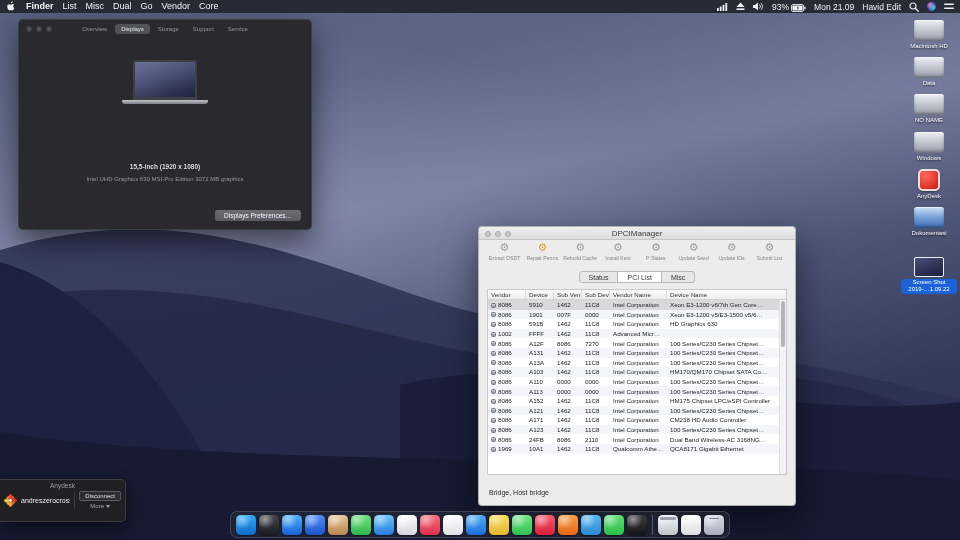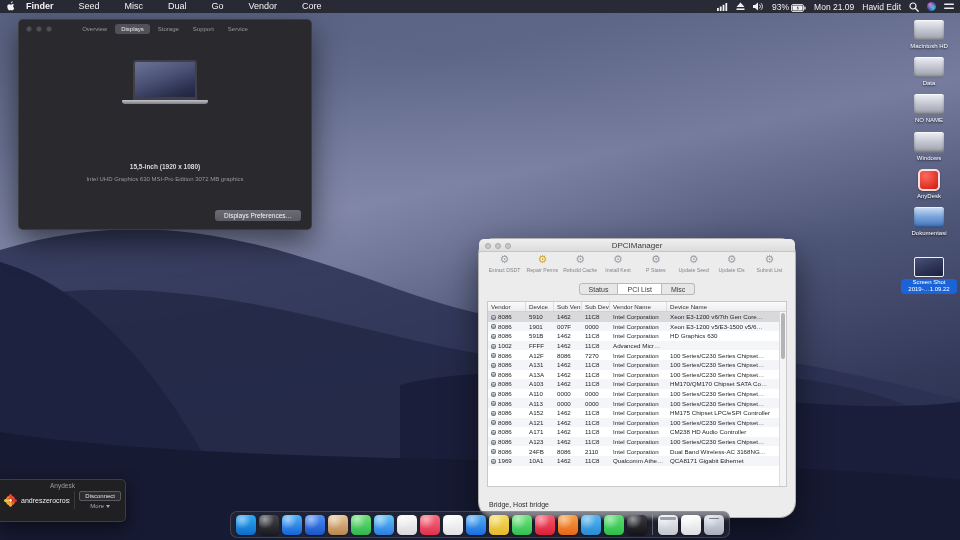--- a/index.html
+++ b/index.html
@@ -37,22 +37,22 @@
   .lap-screen{width:64px;height:40px;background:#141417;border:2px solid #3f3f45;border-bottom-width:3px;border-radius:3px 3px 0 0;margin:0 auto;overflow:hidden}
   .lap-screen-inner{width:100%;height:100%;background:linear-gradient(160deg,#6a7397 0%,#4a5175 45%,#2b3050 80%,#20243e 100%)}
   .lap-base{width:86px;height:3.5px;background:linear-gradient(180deg,#c2c2ca,#7d7d88);border-radius:1px 1px 4px 4px;margin:0 auto}
   .about-title{position:absolute;top:126px;width:100%;text-align:center;font-size:9px;font-weight:bold;color:#ededf1}
   .about-spec{position:absolute;top:143px;width:100%;text-align:center;font-size:6.5px;font-weight:bold;color:#d9d9de}
   .about-gfx{position:absolute;top:156px;width:100%;text-align:center;font-size:6px;color:#96969c}
   .about-btn{position:absolute;right:10px;bottom:8px;font-size:6.5px;color:#f4f4f7;
     background:linear-gradient(180deg,#6c6c75,#5a5a63);padding:2px 9px;border-radius:3px;cursor:default}
 
   
-  .dpci-win{position:absolute;left:478px;top:238px;width:318px;height:280px;background:#ececec;
-    border-radius:16px;box-shadow:0 14px 34px rgba(0,0,0,.5);z-index:20;border:0.5px solid rgba(0,0,0,.25)}
+  .dpci-win{position:absolute;left:478px;top:226px;width:318px;height:280px;background:#ececec;
+    border-radius:4px;box-shadow:0 14px 34px rgba(0,0,0,.5);z-index:20;border:0.5px solid rgba(0,0,0,.25)}
   .dpci-titlebar{height:13px;background:linear-gradient(#efefef,#dcdcdc);border-radius:5px 5px 0 0;
     position:relative;display:flex;align-items:center;justify-content:center;border-bottom:1px solid #c6c6c6}
   .dpci-title{font-size:8px;color:#3b3b3d}
   .dpci-lights{position:absolute;left:6px;top:3.5px;display:flex;gap:4px}
   .light-gray{background:#c9c9cb;border:0.5px solid #a9a9ab}
   .dpci-toolbar{display:flex;justify-content:space-between;padding:2px 7px 0;height:29px}
   .tbitem{display:flex;flex-direction:column;align-items:center;width:37px;cursor:default}
   .tbicon{font-size:11px;line-height:12px;height:13px;font-family:"DejaVu Sans",sans-serif}
   .tblabel{font-size:5.2px;color:#85858a;white-space:nowrap}
   .dpci-tabs{display:flex;justify-content:center;margin-top:2px}
@@ -125,23 +125,23 @@
     <path d="M0,432 C240,470 700,452 960,480 L960,540 L0,540 Z" fill="#161a32"></path>
   </svg>
 
   <div class="menubar">
     <div class="menu-left">
       <span class="apple-wrap">
         <svg class="mi-svg" width="9" height="11" viewBox="0 0 9 12">
           <path fill="#f2f2f5" d="M6.9 3.6c-.9-.05-1.3.45-1.9.45-.6 0-1.1-.44-1.9-.43C2 3.64 1 4.5 1 6.2c0 1.03.38 2.12.85 2.82.4.6.88 1.28 1.52 1.25.6-.03.83-.39 1.56-.39.73 0 .93.39 1.57.38.65-.01 1.06-.6 1.46-1.2.45-.66.64-1.3.65-1.33-.01-.01-1.25-.48-1.26-1.9-.01-1.19.97-1.76 1.01-1.79-.55-.81-1.41-.9-1.96-.44zM6.4 1.87c.33-.4.55-.95.49-1.5-.47.02-1.04.31-1.38.71-.3.35-.57.92-.5 1.46.53.04 1.06-.27 1.39-.67z"></path>
         </svg>
       </span>
-      <span style="display:flex;gap:25px">
+      <span style="display:flex;gap:9px">
           <span class="menu-item menu-bold">Finder</span>
-          <span class="menu-item">Seed</span>
+          <span class="menu-item">List</span>
           <span class="menu-item">Misc</span>
           <span class="menu-item">Dual</span>
           <span class="menu-item">Go</span>
           <span class="menu-item">Vendor</span>
           <span class="menu-item">Core</span>
         </span>
     </div>
     <div class="menu-right">
       <svg class="mi-svg" width="11" height="9" viewBox="0 0 11 9">
         <g fill="#f0f0f3">

